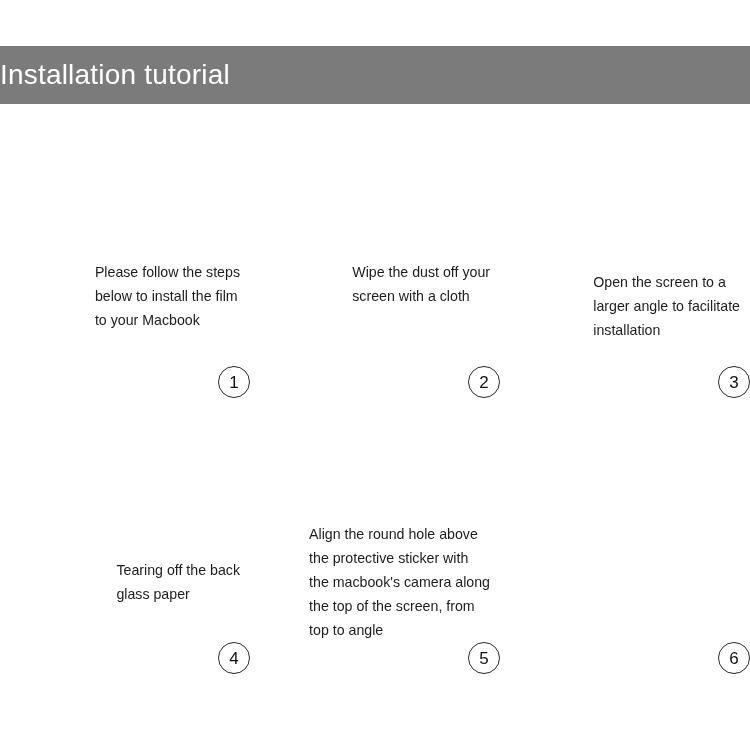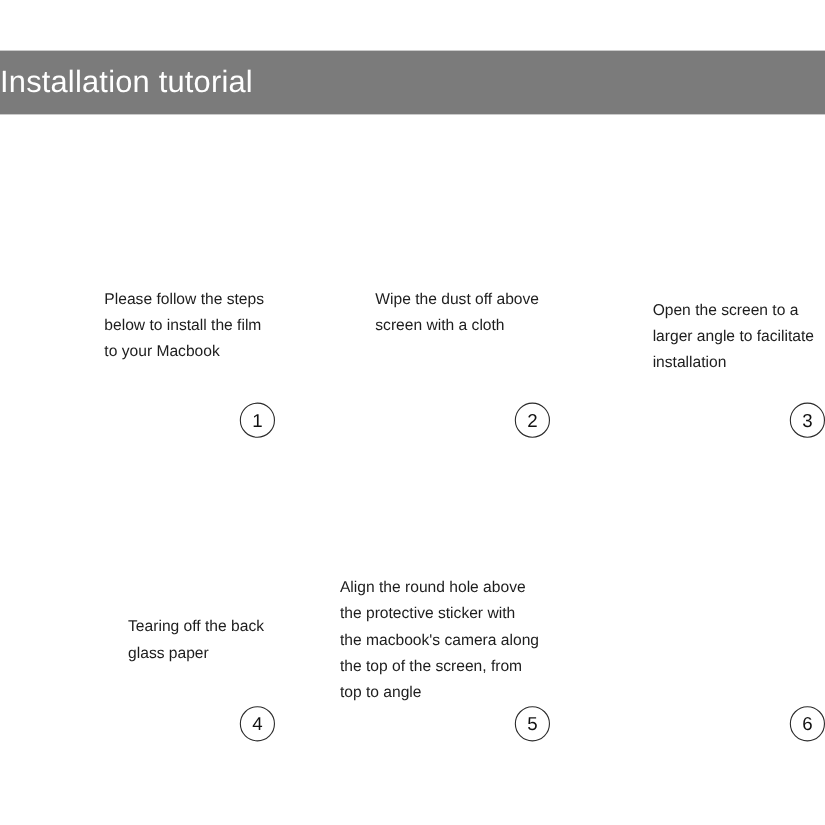--- a/index.html
+++ b/index.html
@@ -158,21 +158,21 @@
           <path d="M140 62 C150 56 162 51 174 50 C182 49 187 52 185 56 C183 60 175 63 166 64"></path>
           <path d="M143 69 C153 64 166 60 177 60 C184 60 188 63 186 67 C184 71 176 73 168 74"></path>
           <path d="M146 76 C155 72 166 69 175 69 C181 69 185 72 183 75"></path>
           <path d="M136 56 C131 64 132 74 139 81 C146 88 158 90 170 87 C180 84 188 79 193 73"></path>
           <path d="M193 73 L218 66"></path>
           <path d="M170 87 L200 99"></path>
           <path d="M152 79 L156 86"></path>
         </g>
       </svg>
     </div>
-    <div class="step-caption">Wipe the dust off above
+    <div class="step-caption">Wipe the dust off your
 screen with a cloth</div>
     <div class="badge-row">
       <div class="step-badge">2</div>
     </div>
   </div>
 
   <div class="step-cell cell-r1 cell-c3 row1">
     <div class="art-area">
       <svg viewBox="0 0 250 148" preserveAspectRatio="none">
 

